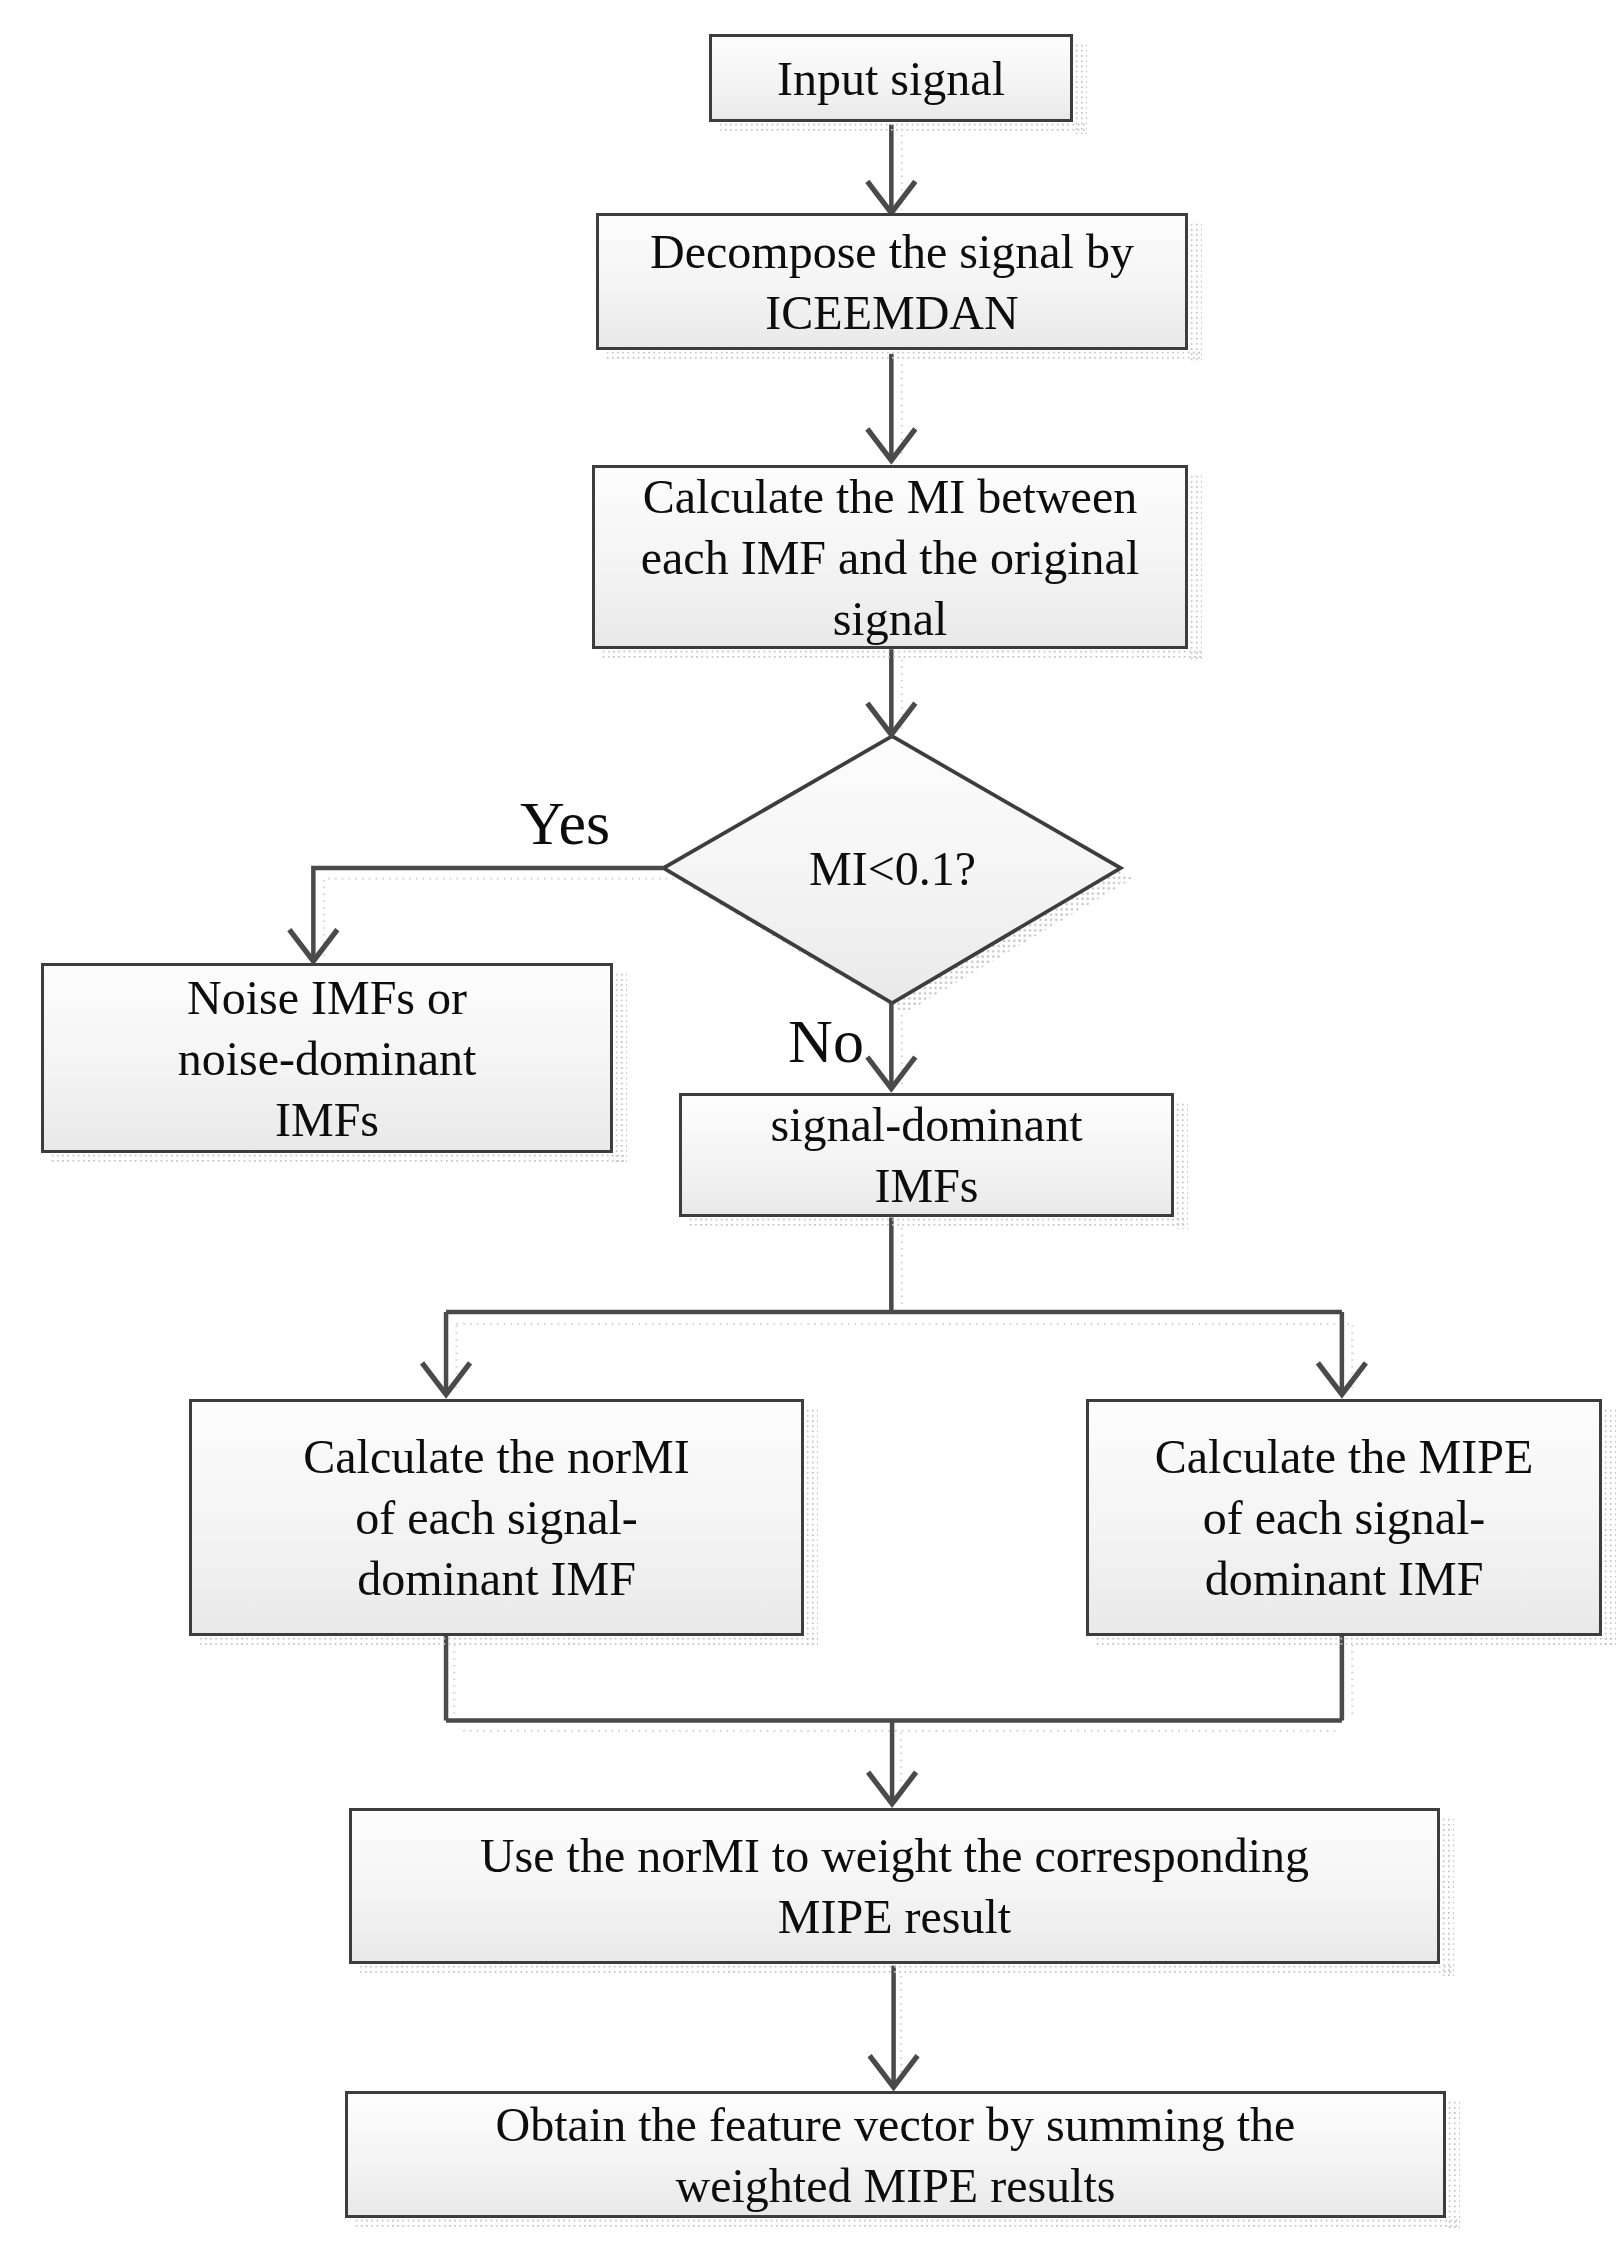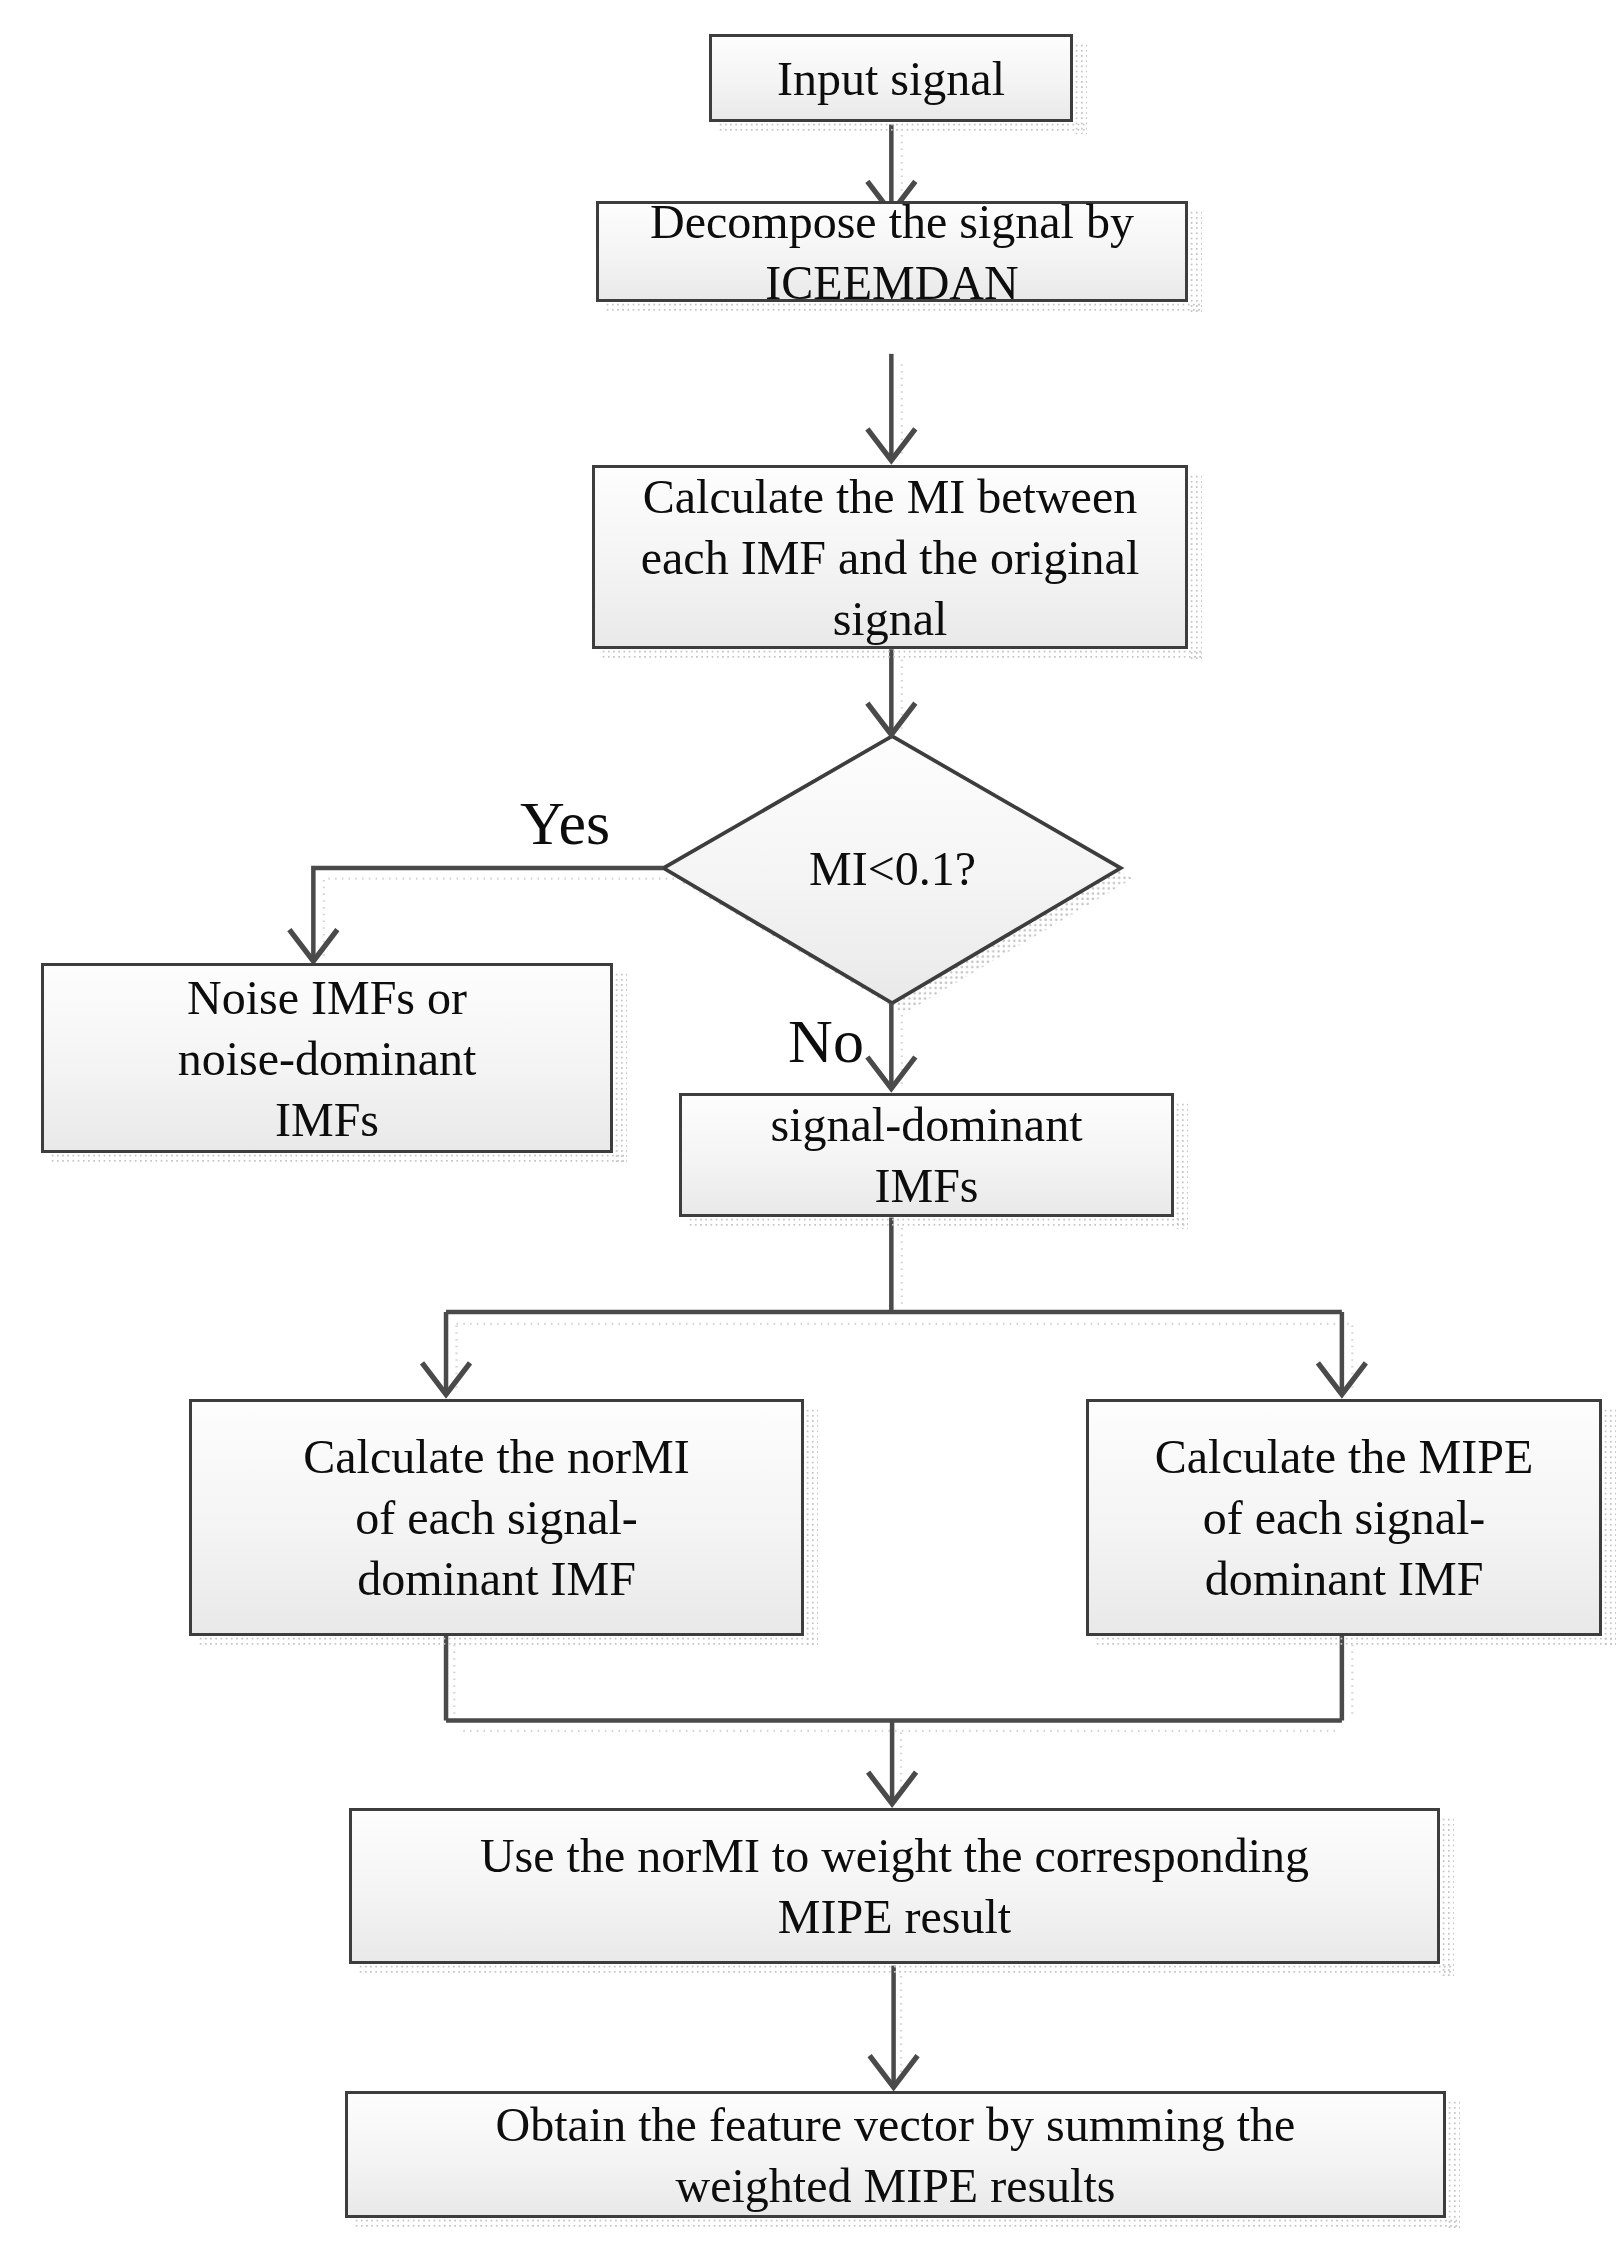--- a/index.html
+++ b/index.html
@@ -129,21 +129,21 @@
     </g>
 
     <g>
       <path class="line" d="M1192,2622 L1192,2782"></path>
       <polyline class="arrowhead" points="1160,2742 1192,2784 1224,2742"></polyline>
     </g>
   </svg>
 
   <div class="node" style="left:709px;top:34px;width:364px;height:88px;">Input signal</div>
 
-  <div class="node" style="left:596px;top:201px;width:592px;height:101px;">Decompose the signal by
+  <div class="node" style="left:596px;top:213px;width:592px;height:137px;">Decompose the signal by
 ICEEMDAN</div>
 
   <div class="node" style="left:592px;top:465px;width:596px;height:184px;">Calculate the MI between
 each IMF and the original
 signal</div>
 
   <div class="diamond-label" style="left:664px;top:763px;width:457px;height:210px;">MI&lt;0.1?</div>
 
   <div class="node" style="left:41px;top:963px;width:572px;height:190px;">Noise IMFs or
 noise-dominant

